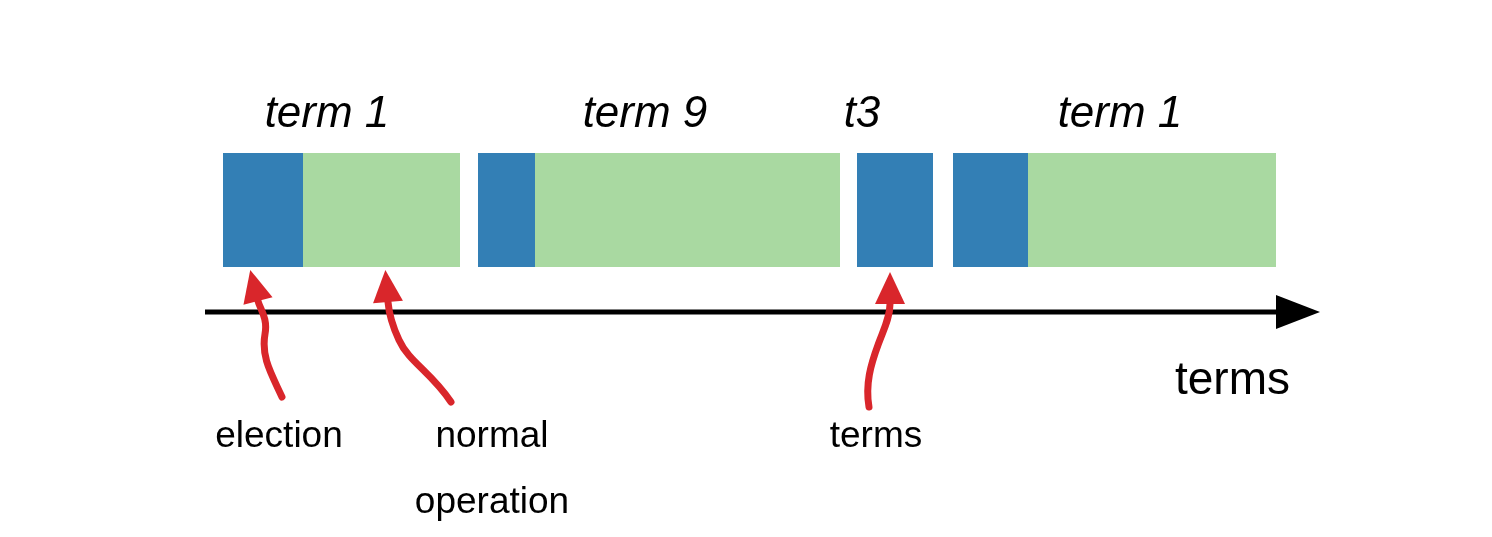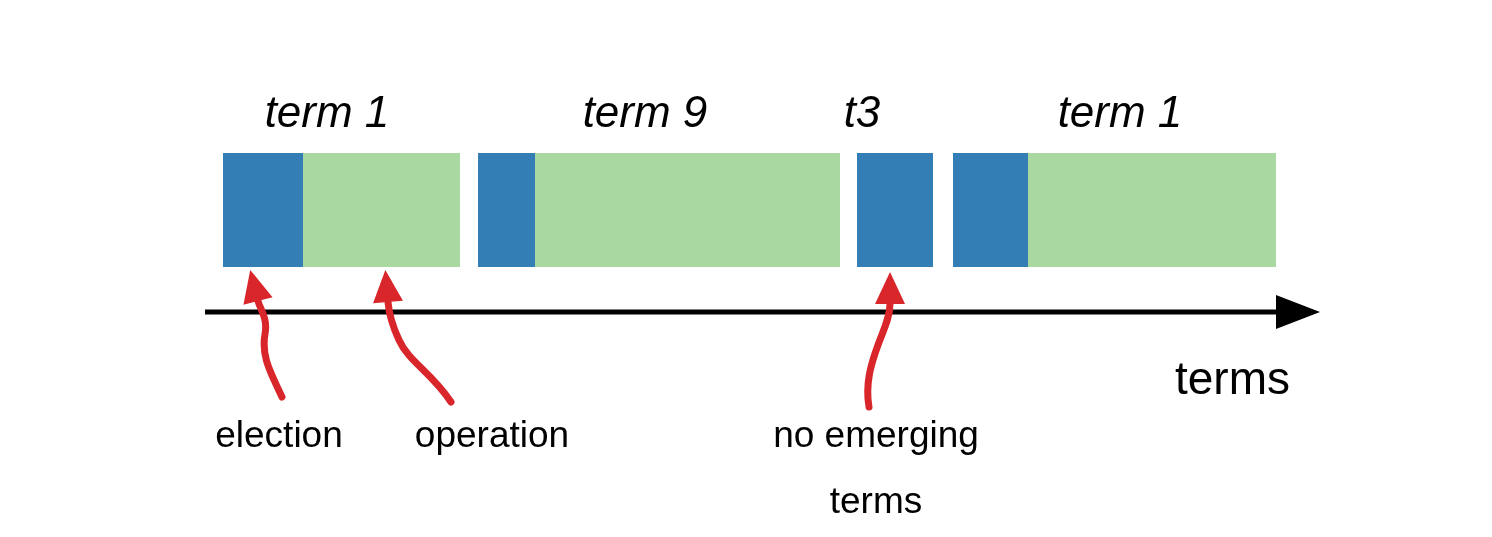--- a/index.html
+++ b/index.html
@@ -114,20 +114,20 @@
 
     <path class="red-arrow" d="M 869 407 C 865 384 871 364 878 345 C 883 331 890 318 890 304" fill="none" stroke="#d9262b" stroke-width="7" stroke-linecap="round" marker-end="url(#redhead)"></path>
   </svg>
 
   <div class="axis-label">terms</div>
 
   <div class="ann" id="ann-election">
       <div>election</div>
     </div>
   <div class="ann" id="ann-normal">
+      <div>normal</div>
       <div>operation</div>
     </div>
   <div class="ann" id="ann-noleader">
-      <div>no emerging</div>
       <div>terms</div>
     </div>
 
 </div>
 
 </body></html>

